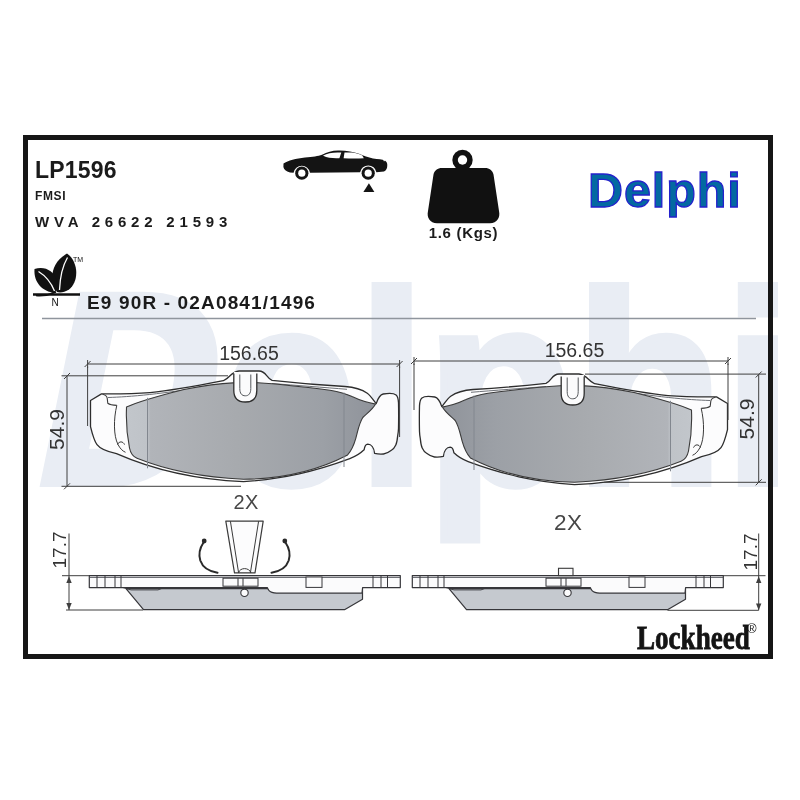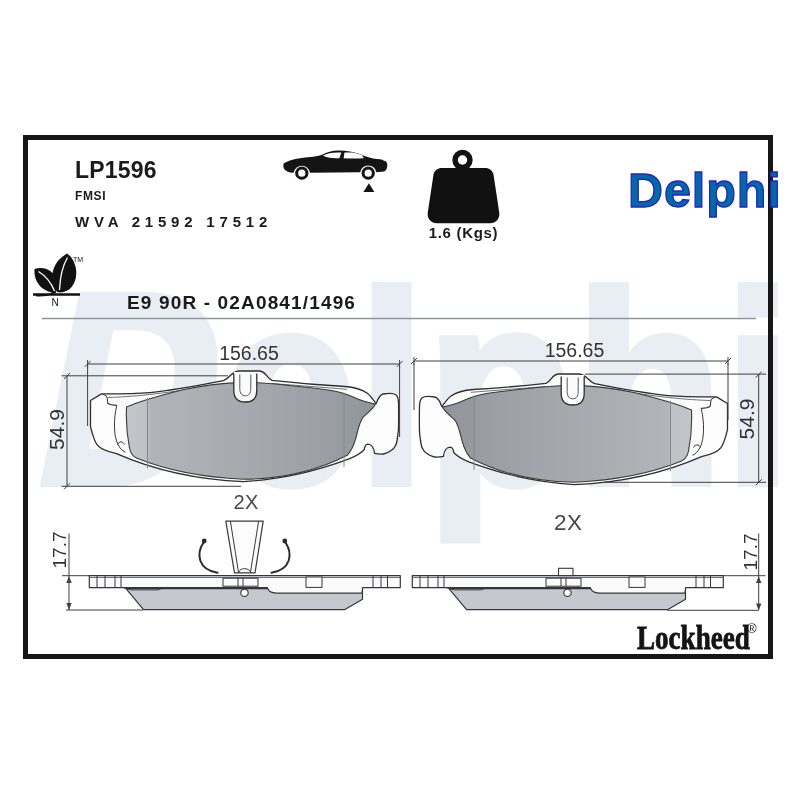--- a/index.html
+++ b/index.html
@@ -3,37 +3,37 @@
 <meta charset="utf-8">
 <style>
 html,body{margin:0;padding:0;width:800px;height:800px;background:#ffffff;overflow:hidden;
  font-family:"Liberation Sans",sans-serif;position:relative;}
 .abs{position:absolute;white-space:nowrap;}
 #wm{position:absolute;left:47px;top:253px;font-weight:bold;font-size:272px;line-height:1;
  color:#e9edf4;-webkit-text-stroke:8px #e9edf4;letter-spacing:2px;transform:scaleX(0.885);transform-origin:0 0;white-space:nowrap;z-index:1;}
 #wm .sk{display:inline-block;transform:skewX(-13deg);}
 #frame{position:absolute;left:23px;top:135px;width:740px;height:514px;border:5.5px solid #161616;z-index:3;}
 #svg1{position:absolute;left:0;top:0;z-index:4;}
-.t{z-index:6;color:#1b1b1b;font-weight:bold;margin-left:40px;}
+.t{z-index:6;color:#1b1b1b;font-weight:bold;}
 #lp{left:35px;top:157px;font-size:23px;letter-spacing:0.2px;}
 #fmsi{left:35px;top:189px;font-size:12px;letter-spacing:0.6px;}
 #wva{left:35px;top:213px;font-size:15px;letter-spacing:4.8px;}
 #e9{left:87px;top:292px;font-size:19px;letter-spacing:1.15px;}
 #logo{left:588px;top:166px;font-size:48.5px;color:#0369a1;letter-spacing:0.9px;line-height:1;-webkit-text-stroke:1.3px #2421cc;}
 #lock{left:637px;top:622px;font-family:"Liberation Serif",serif;font-size:33px;color:#141414;
  font-weight:bold;transform:scaleX(0.82);transform-origin:0 0;line-height:1;letter-spacing:0px;-webkit-text-stroke:0.8px #141414;}
 #lockr{left:747px;top:621px;font-size:13px;color:#141414;font-weight:normal;z-index:6;}
 </style>
 </head>
 <body>
 <div id="wm"><span class="sk">D</span>elphi</div>
 <div id="frame"></div>
 <div class="abs t" id="lp">LP1596</div>
 <div class="abs t" id="fmsi">FMSI</div>
-<div class="abs t" id="wva">WVA 21592 17512</div>
+<div class="abs t" id="wva">WVA 26622 21593</div>
 <div class="abs t" id="e9">E9 90R - 02A0841/1496</div>
 <div class="abs t" id="logo">Delphi</div>
 <div class="abs" id="lock">Lockheed</div>
 <div class="abs" id="lockr">®</div>
 <svg id="svg1" width="800" height="800" viewBox="0 0 800 800">
 <defs>
 <linearGradient id="fg" gradientUnits="userSpaceOnUse" x1="126" y1="0" x2="372" y2="0">
  <stop offset="0" stop-color="#c2c6cb"></stop>
         <stop offset="0.085" stop-color="#bfc3c8"></stop>
  <stop offset="0.1" stop-color="#b1b4b9"></stop>

